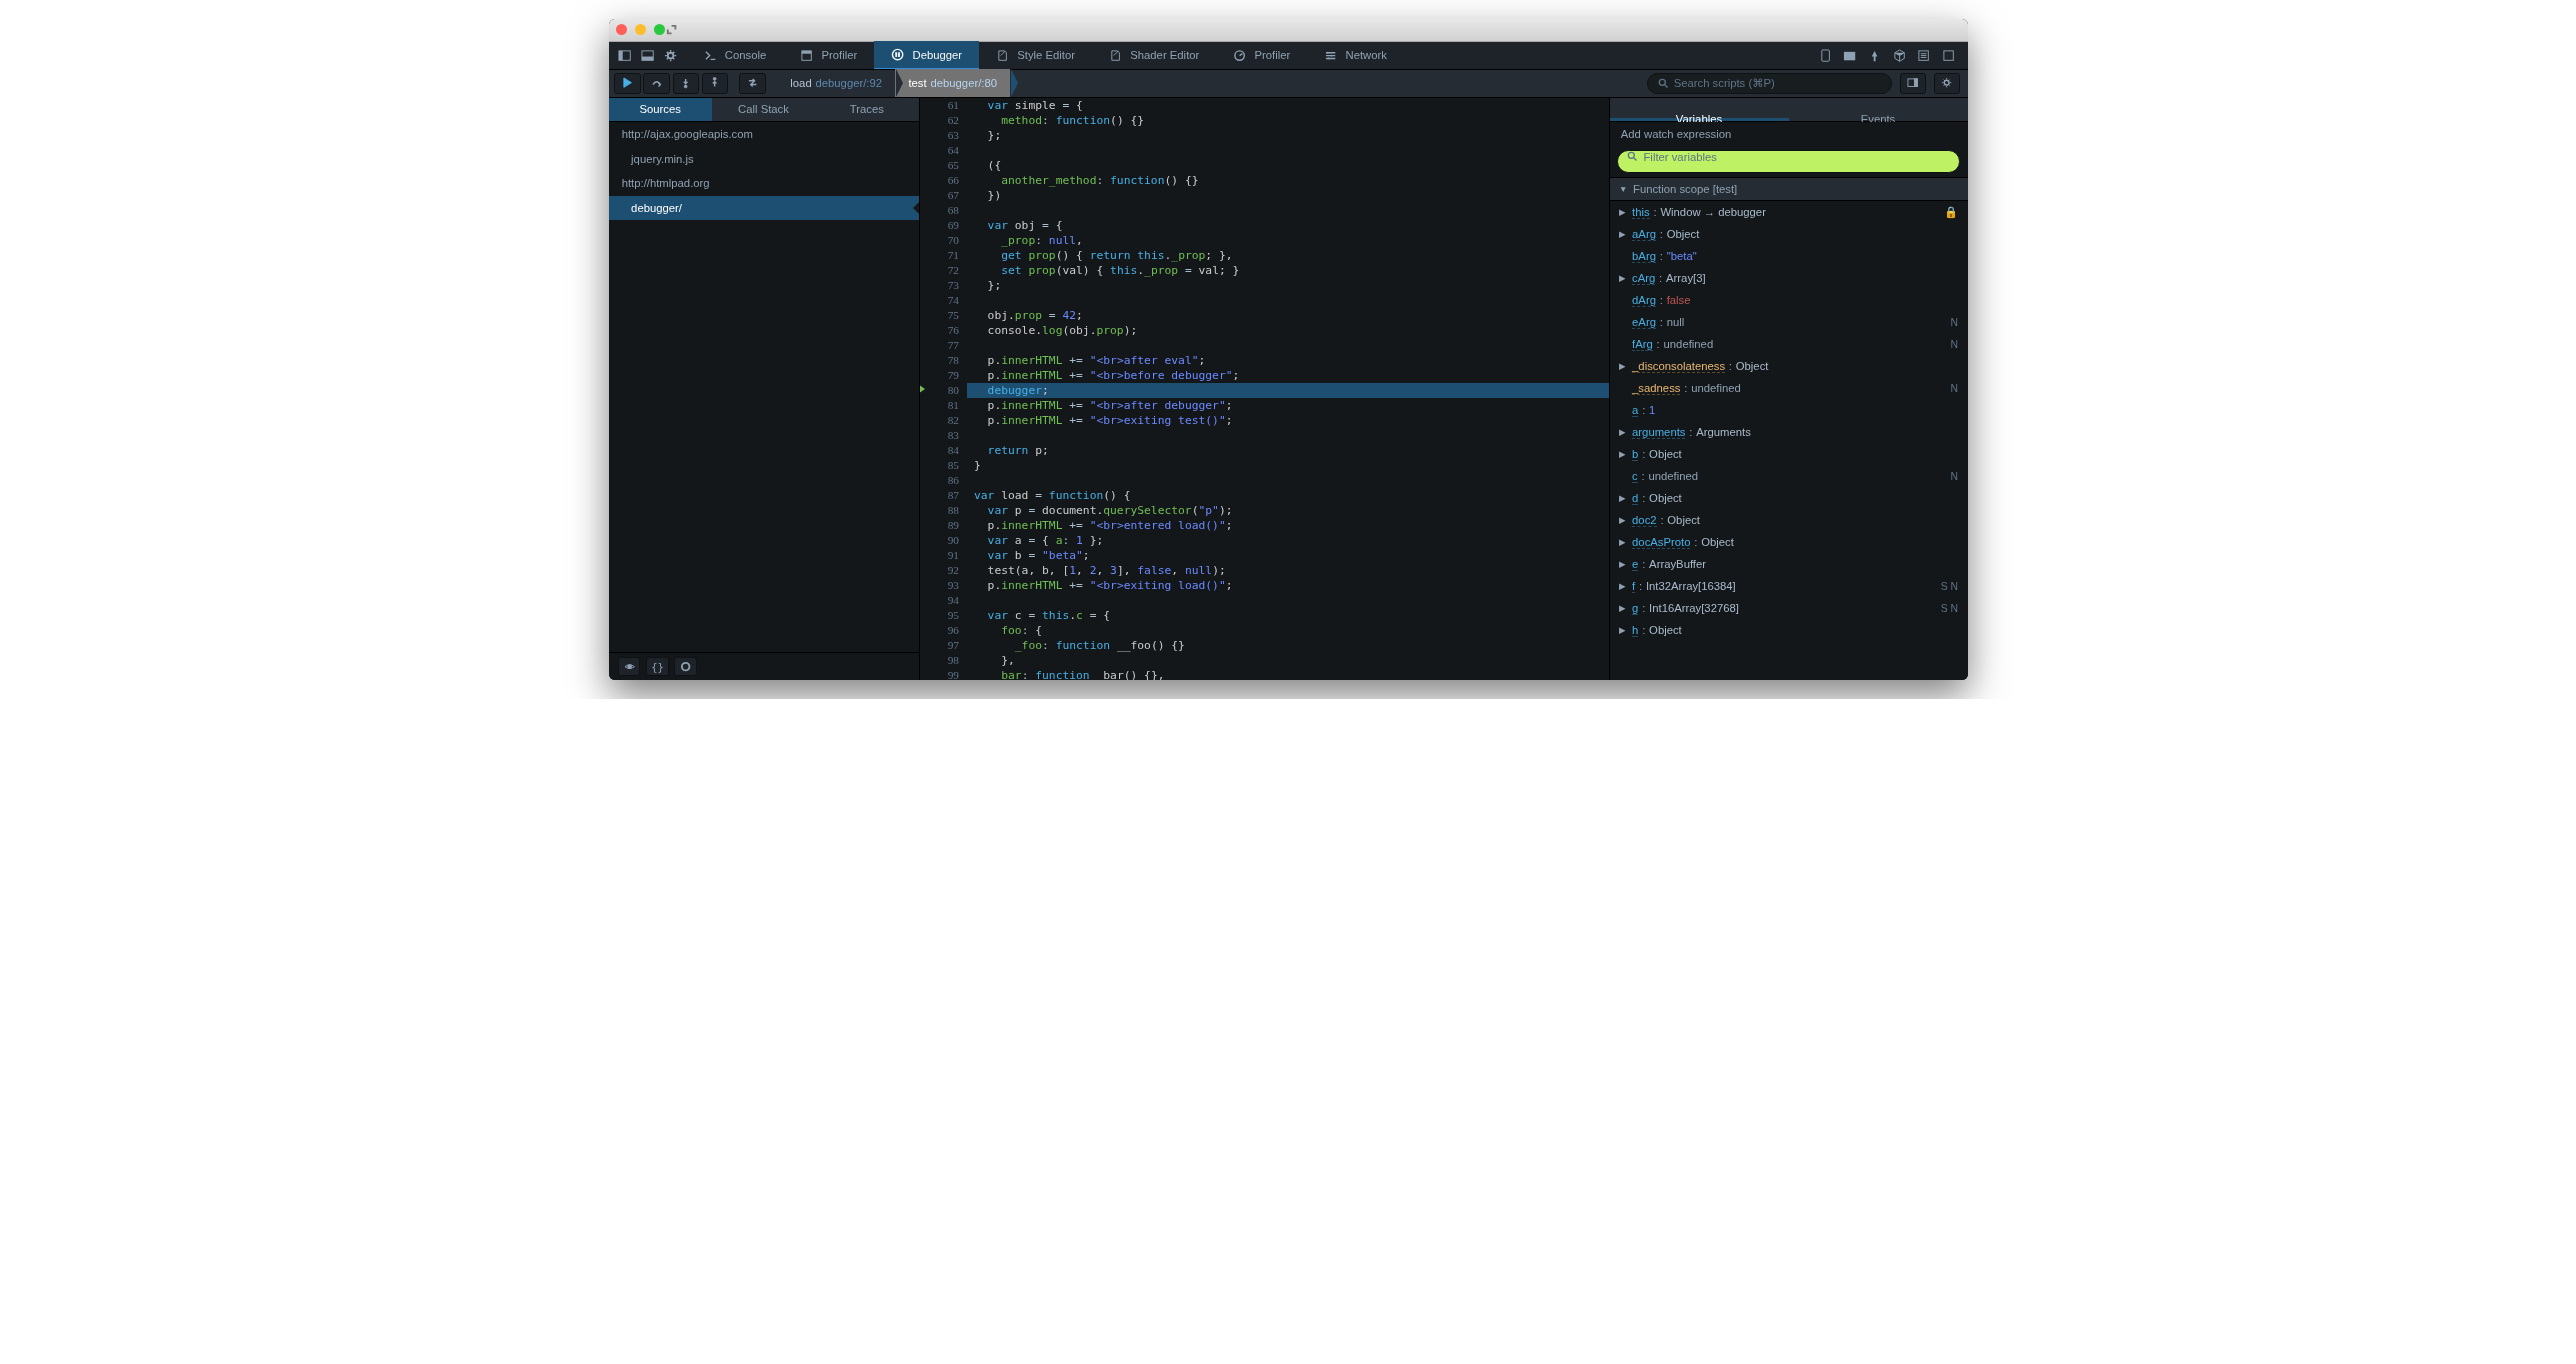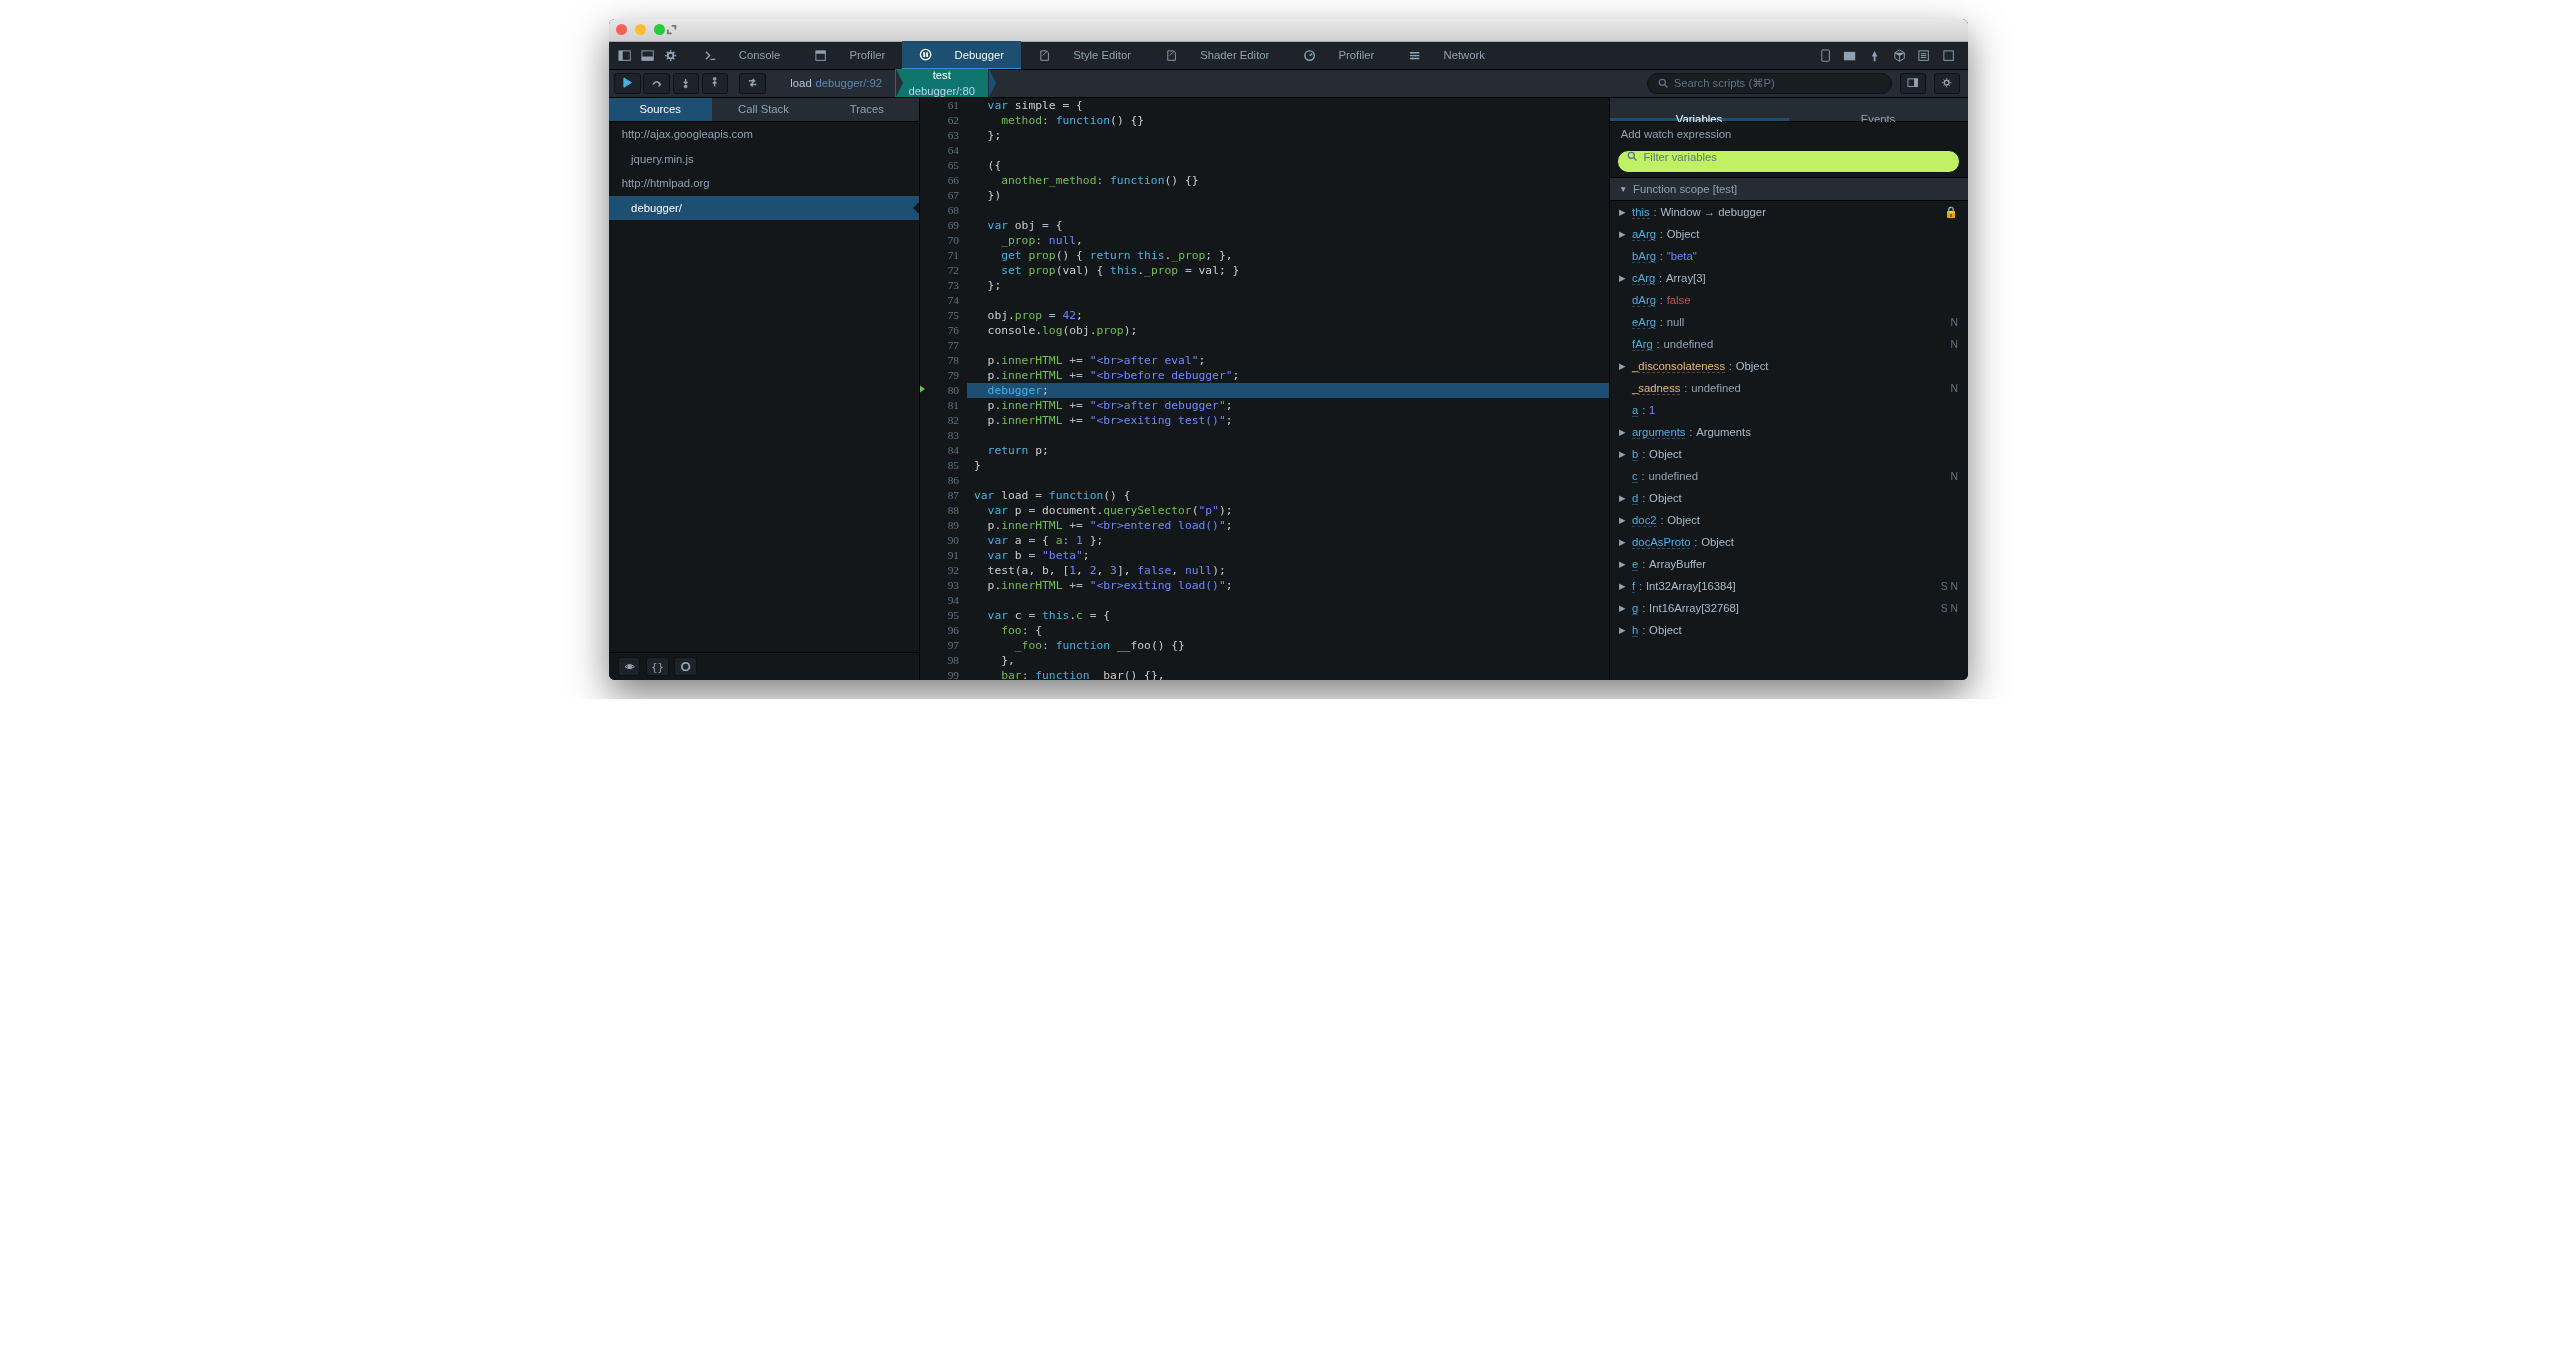--- a/index.html
+++ b/index.html
@@ -49,21 +49,21 @@
   display: flex; align-items: center; justify-content: center;
   color: #8fa1b2; cursor: pointer;
 }
 .tb-btn svg { width: 13.2px; height: 13.2px; fill: currentColor; }
 .tabs { display: flex; flex: 1; }
 .tab {
   height: 28px;
   padding: 0 17px;
   display: flex;
   align-items: center;
-  gap: 22px;
+  gap: 8px;
   color: #8fa1b2;
   cursor: pointer;
   font-size: 11.3px;
 }
 .tab.active {
   background: #1d4f73;
   color: #f5f7fa;
   border-bottom: 1.9px solid #3689d6;
 }
 .tab svg { width: 13.2px; height: 13.2px; fill: currentColor; }
@@ -95,21 +95,21 @@
   height: 28px;
   padding: 0 13.2px;
   display: flex;
   align-items: center;
   gap: 3.8px;
   color: #8fa1b2;
   position: relative;
 }
 .frame .fn { color: #b7c5d9; }
 .frame .loc { color: #5e88b0; }
-.frame.active { background: #0f766e; color: #fff; flex-direction: column; }
+.frame.active { background: #737373; color: #fff; }
 .frame.active .fn { color: #fff; }
 .frame.active .loc { color: #b7d4ee; }
 .frame::after {
   content: "";
   position: absolute;
   right: -7.5px; top: 0;
   width: 0; height: 0;
   border-top: 14px solid transparent;
   border-bottom: 14px solid transparent;
   border-left: 7.5px solid transparent;

